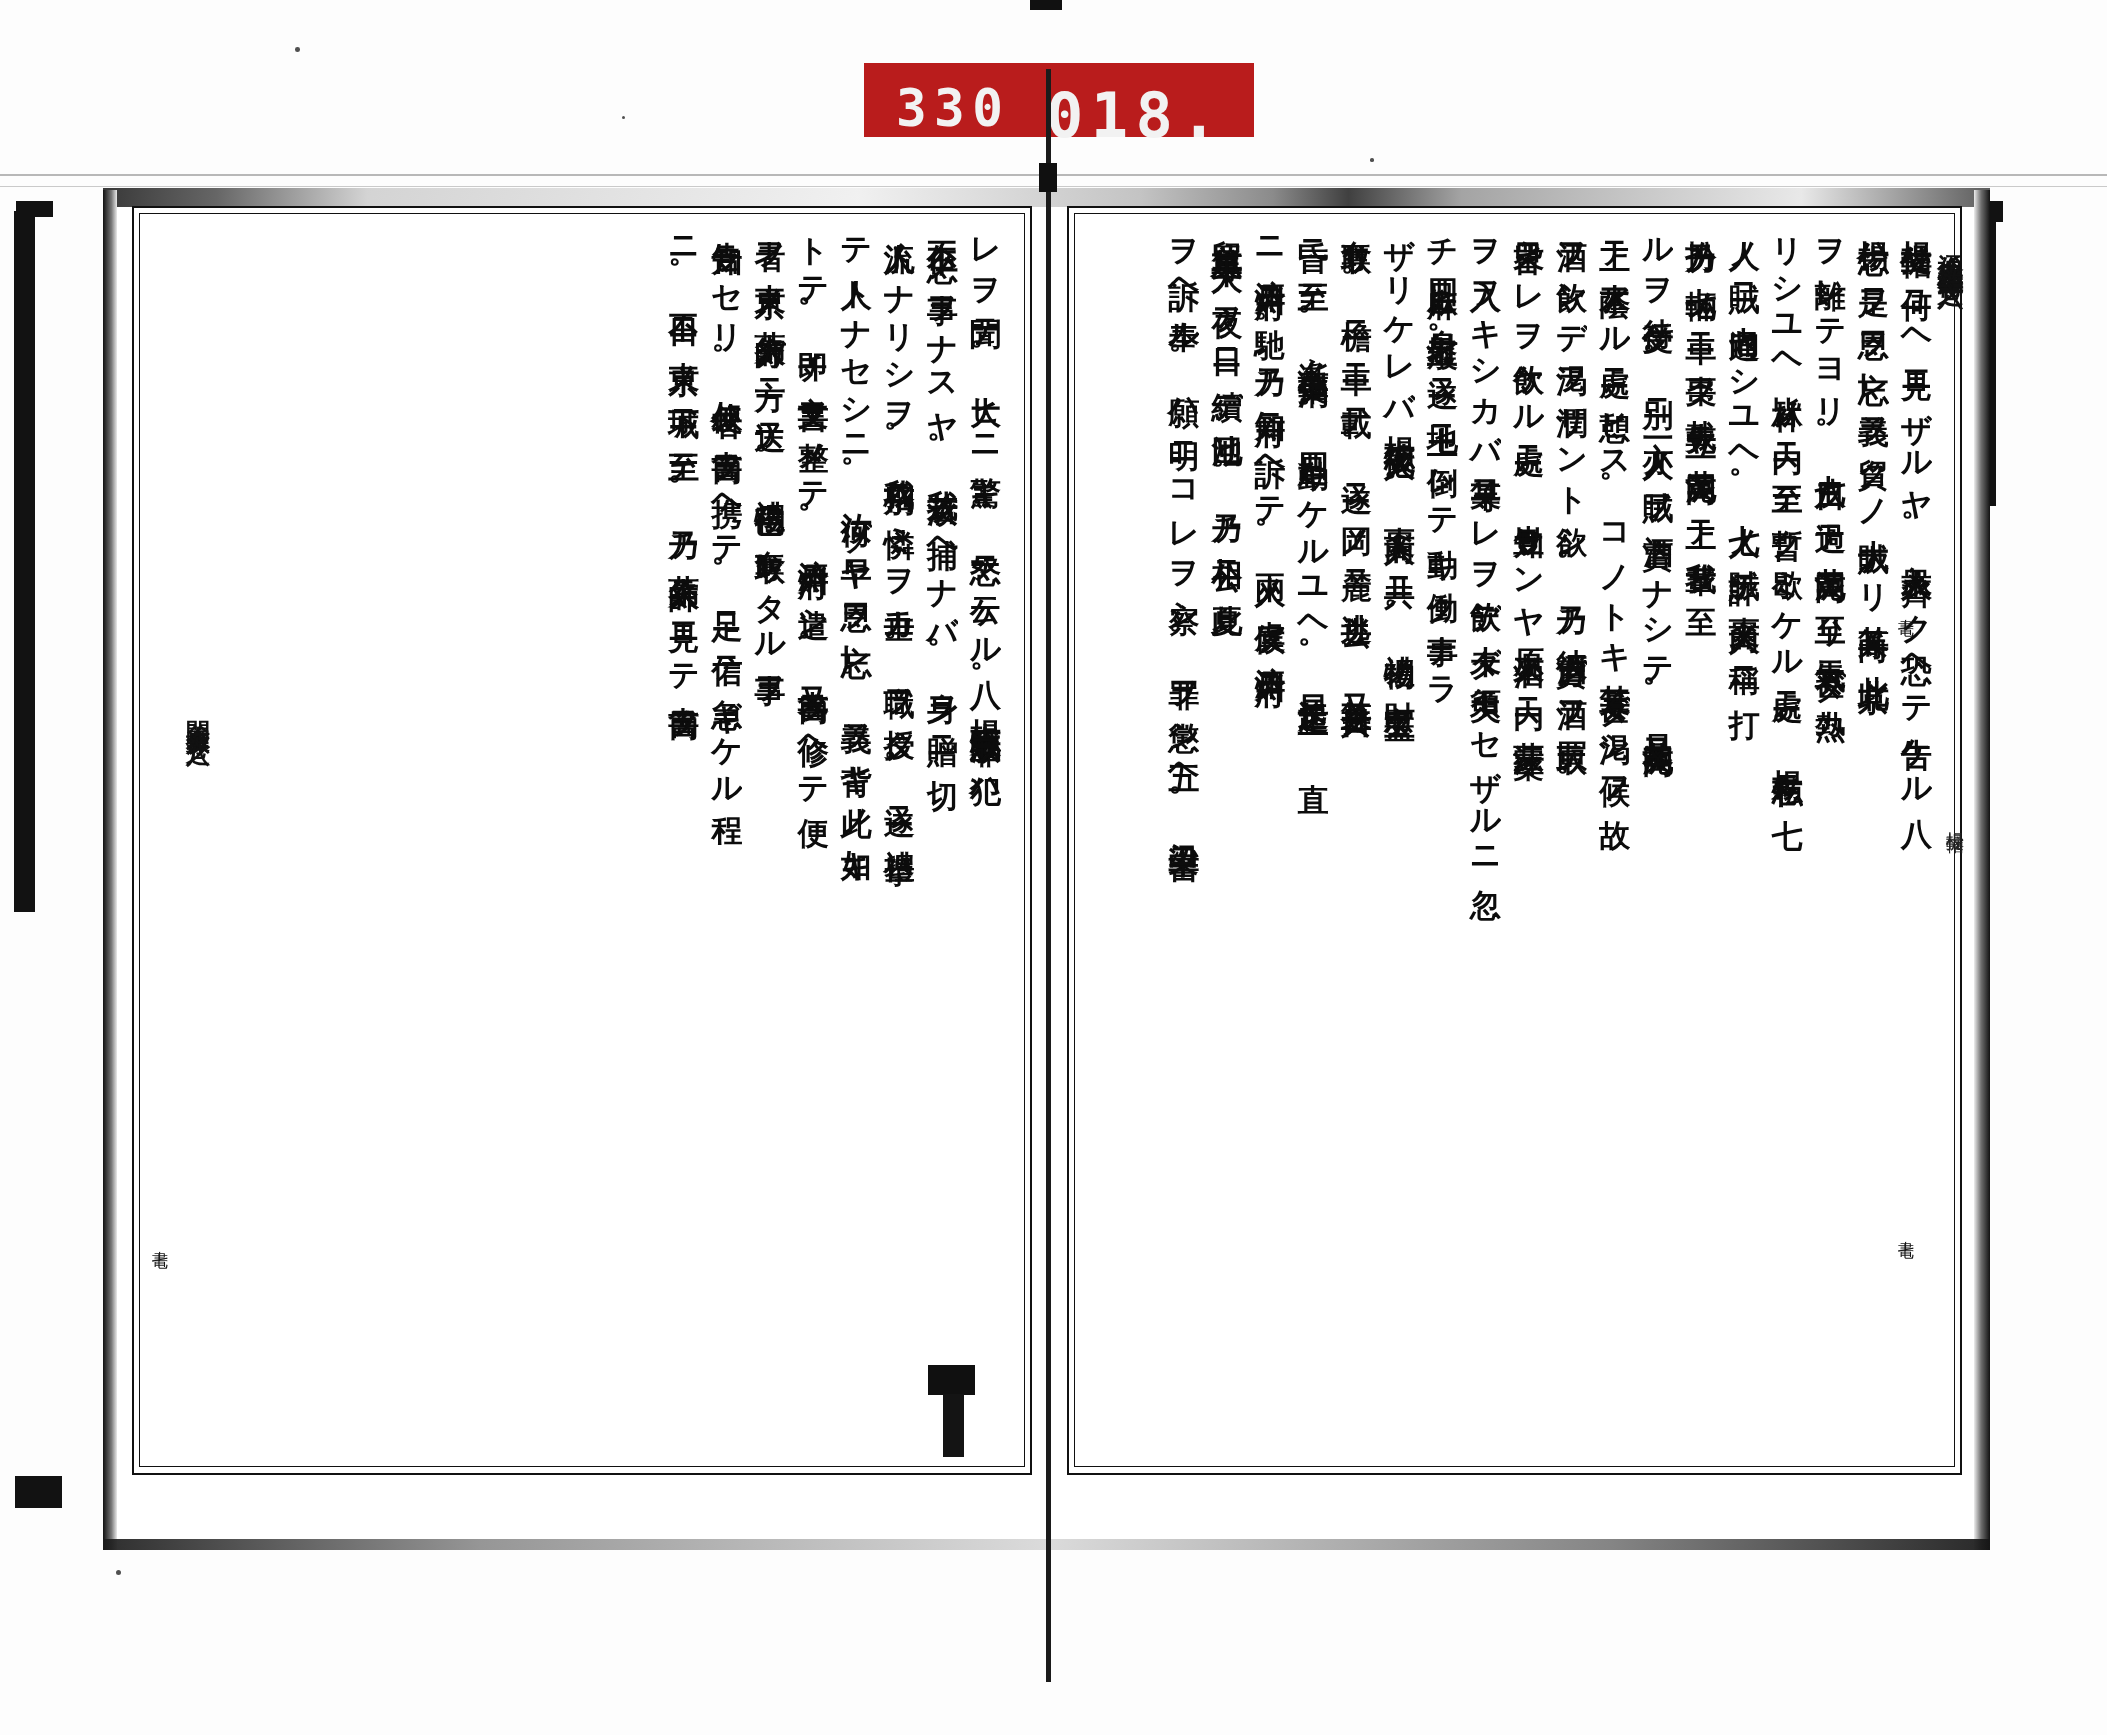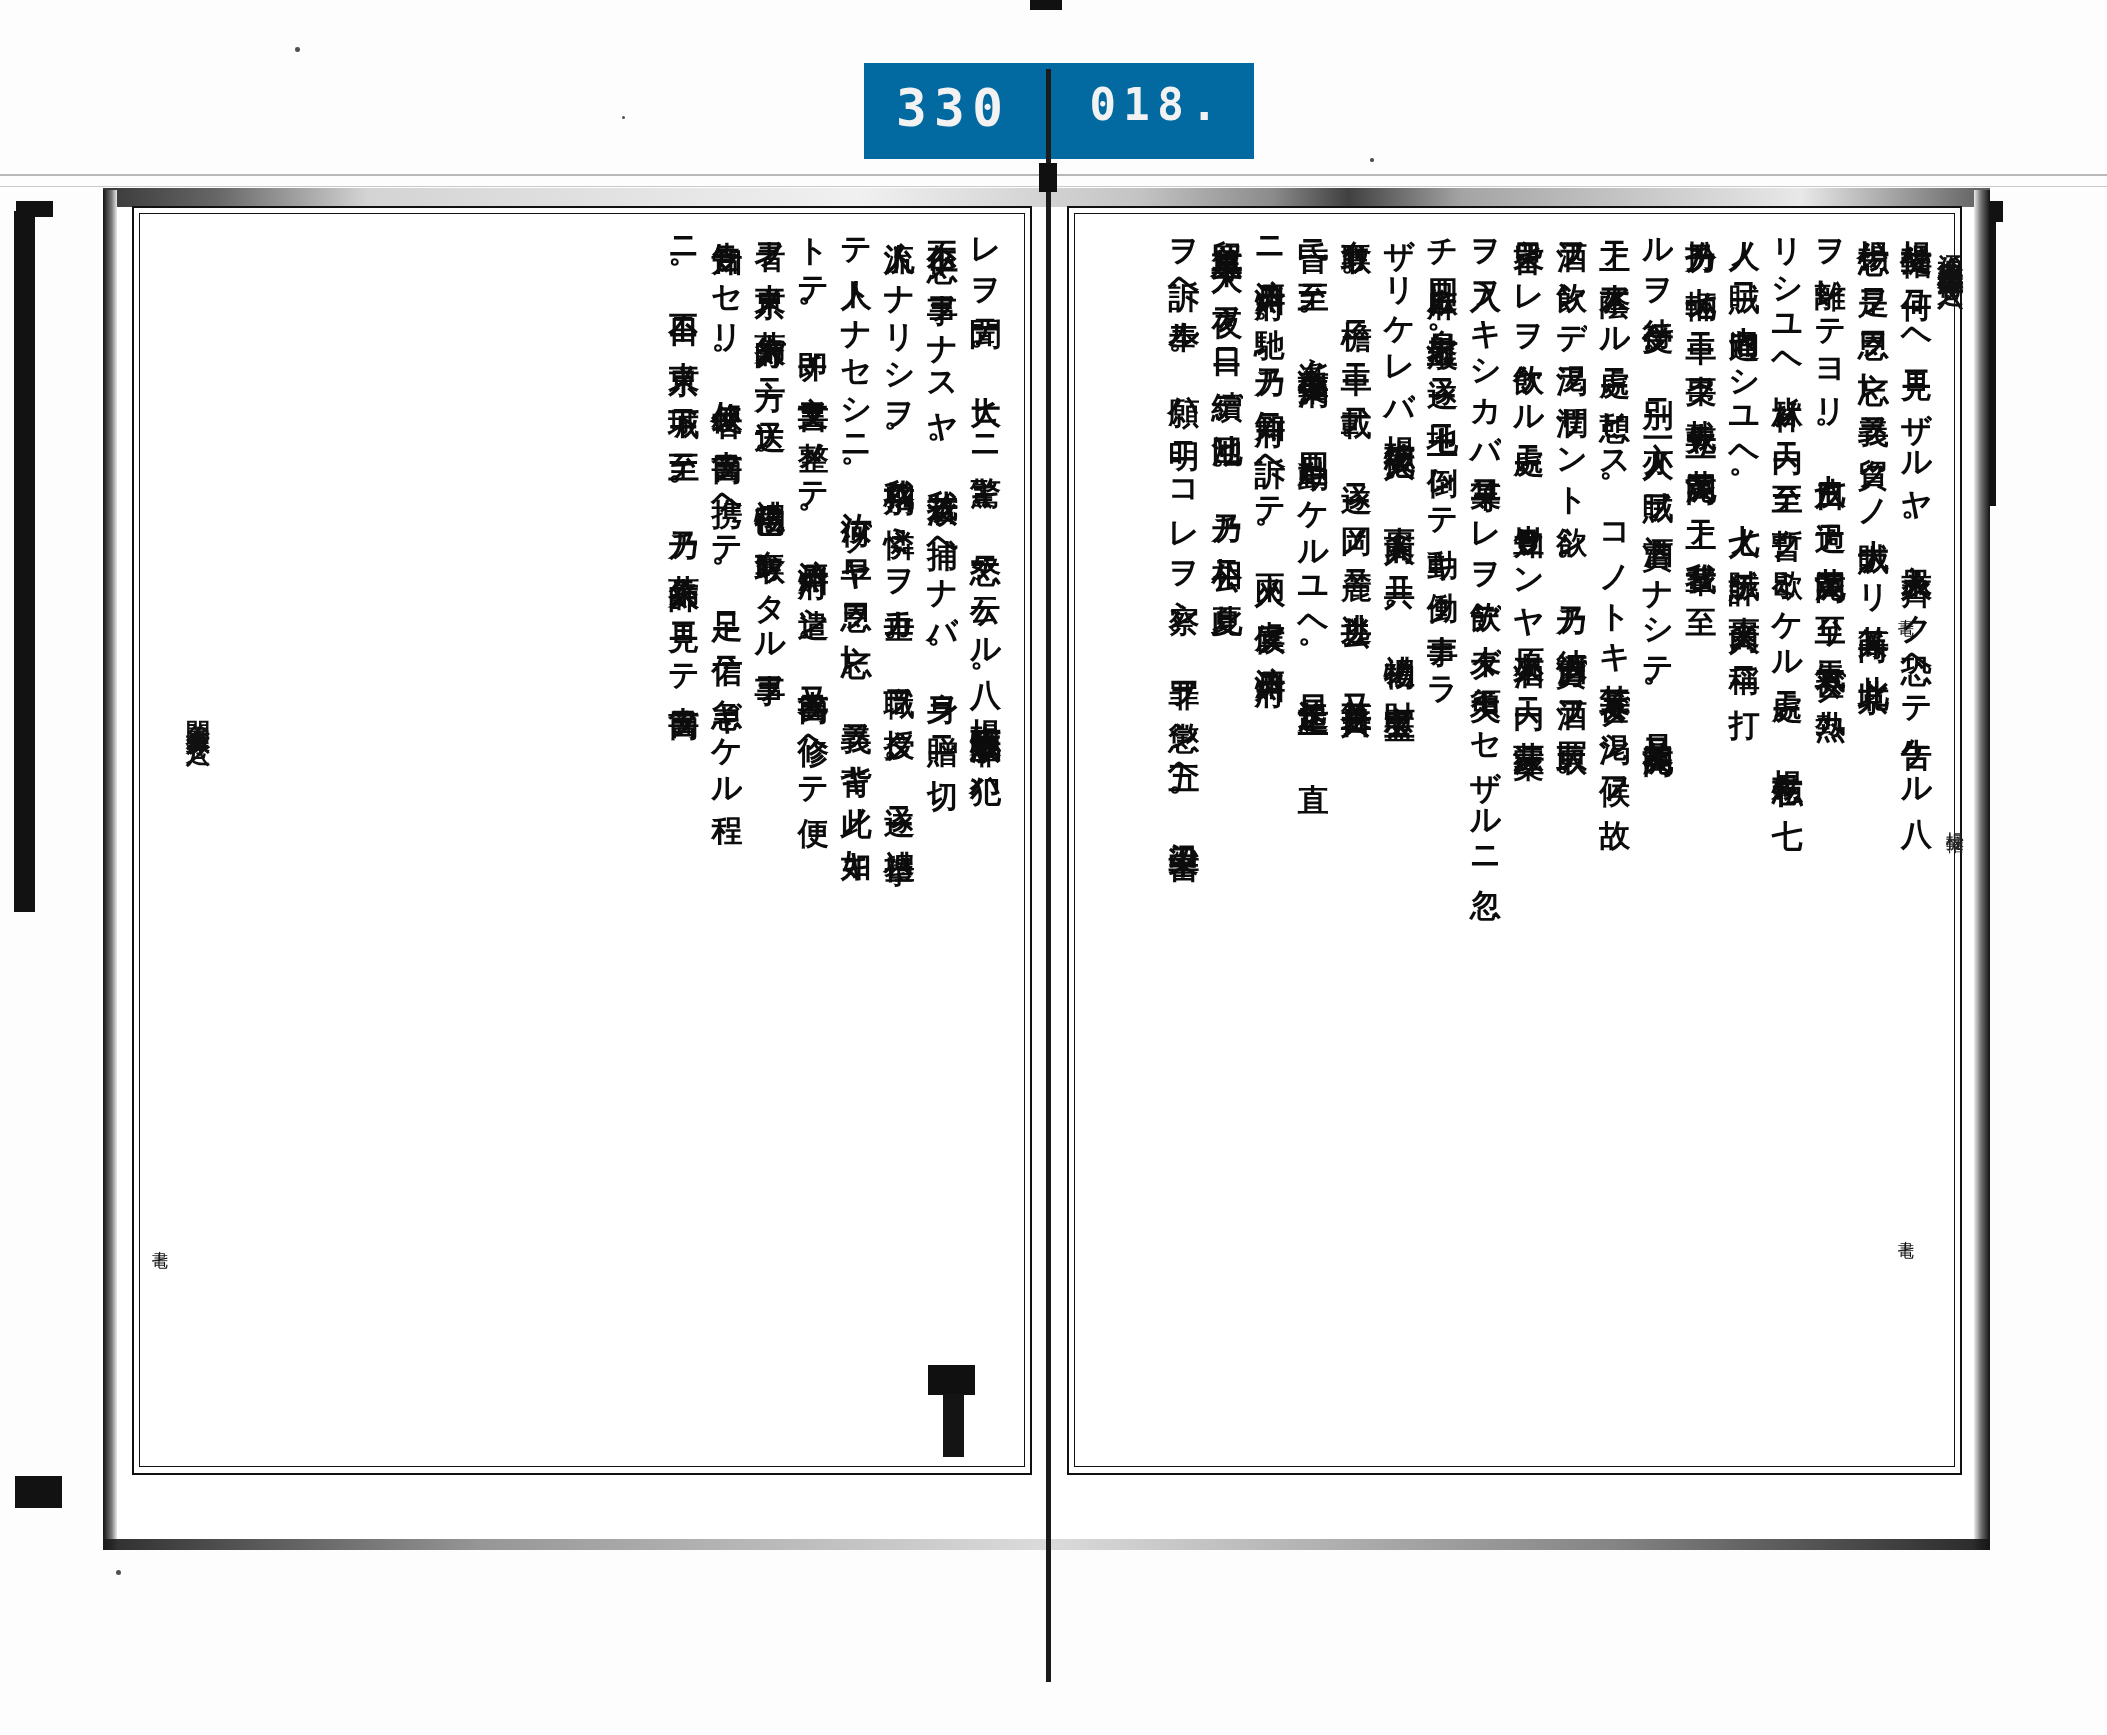--- a/index.html
+++ b/index.html
@@ -35,40 +35,40 @@
     top: 0px;
     width: 32px;
     height: 9.5px;
     background: #111;
   }
   #counter-plate {
     position: absolute;
     left: 864px;
     top: 63px;
     width: 390px;
-    height: 96px;
-    background: #0369a1;
+    height: 74px;
+    background: #b91c1c;
   }
   #counter-left {
     position: absolute;
     left: 32px;
     top: 16px;
     color: #f2f2f2;
     font-family: "DejaVu Sans Mono", monospace;
     font-size: 51px;
     letter-spacing: 7.4px;
     font-weight: bold;
   }
   #counter-right {
     position: absolute;
     right: 29px;
     top: 16px;
     color: #f2f2f2;
     font-family: "DejaVu Sans Mono", monospace;
-    font-size: 44px;
+    font-size: 62px;
     letter-spacing: 7.4px;
     font-weight: bold;
   }
 
   
   .scanline {
     position: absolute;
     left: 0;
     width: 2108px;
     height: 1.6px;

